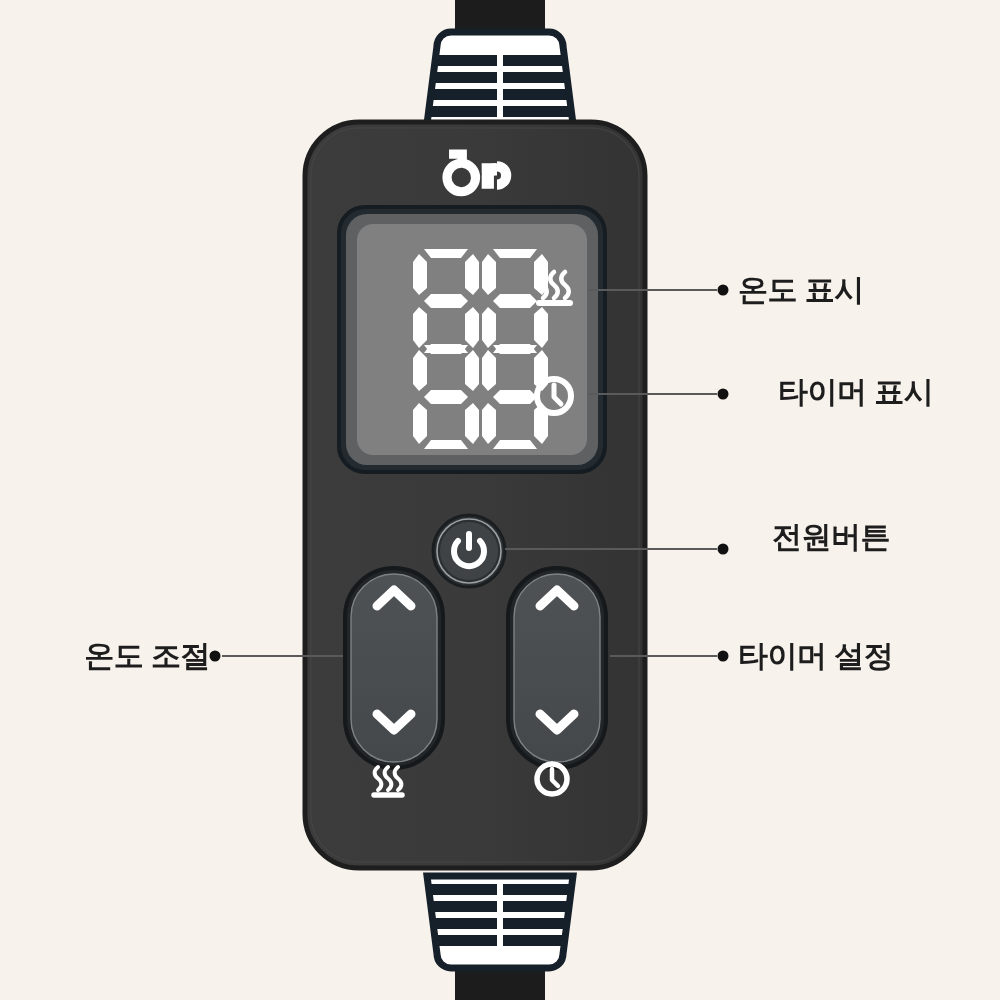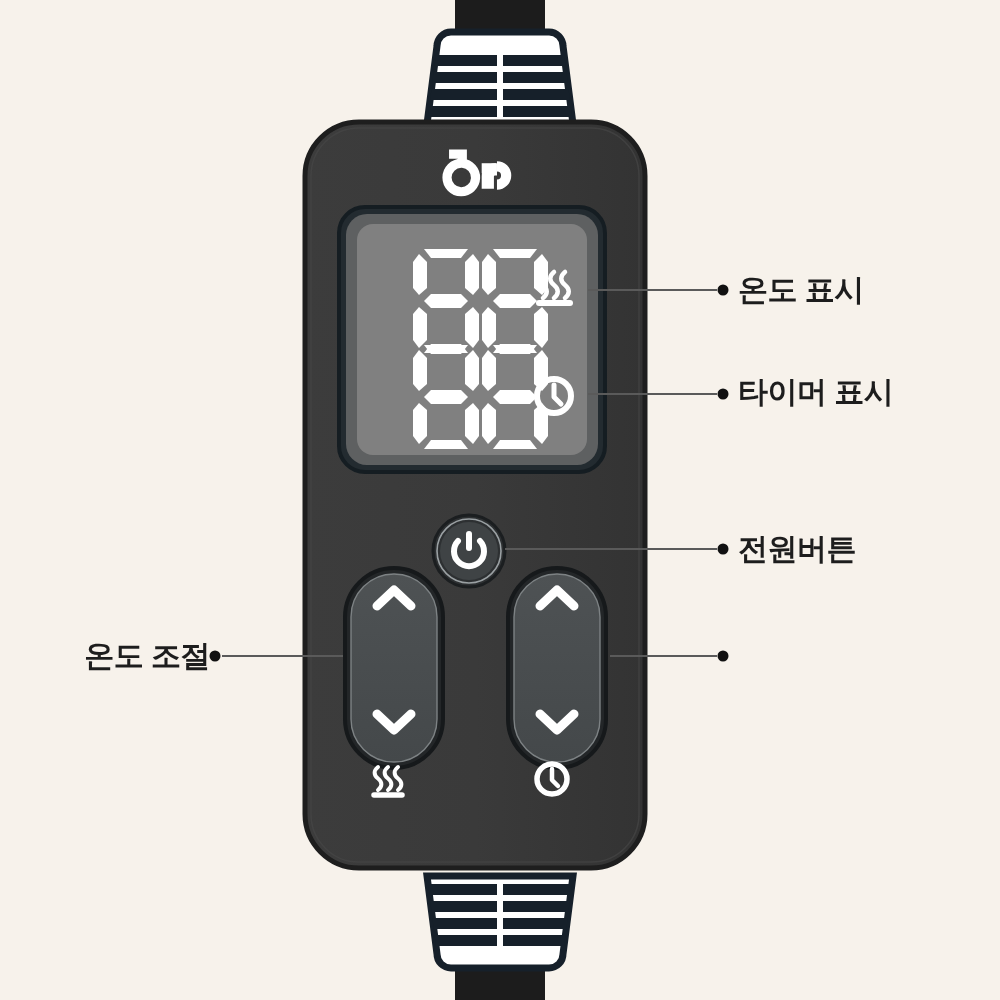--- a/index.html
+++ b/index.html
@@ -29,22 +29,22 @@
     font-size: 30px;
     font-weight: 700;
     color: #1d1d1d;
     letter-spacing: -0.5px;
     white-space: nowrap;
     line-height: 1;
   }
   .label-right { left: 738px; }
   .label-left  { right: 790px; text-align: center; }
   #label-temp-display  { top: 275px; }
-  #label-timer-display { top: 377px; }
-  #label-power-button  { top: 534px; }
+  #label-timer-display { top: 377px; margin-left: 40px; }
+  #label-power-button  { top: 522px; margin-left: 34px; }
   #label-timer-set     { top: 641px; }
   #label-temp-control  { top: 641px; }
 </style>
 </head>
 <body>
 
 <div id="stage">
 
   <svg id="art" viewBox="0 0 1000 1000" width="1000" height="1000">
 
@@ -240,16 +240,17 @@
     </g>
 
   </svg>
 
   <div class="label label-right" id="label-temp-display">온도 표시</div>
 
   <div class="label label-right" id="label-timer-display">타이머 표시</div>
 
   <div class="label label-right" id="label-power-button">전원버튼</div>
 
+  <div class="label label-right" id="label-timer-set">타이머 설정</div>
 
   <div class="label label-left" id="label-temp-control">온도 조절</div>
 
 </div>
 
 </body></html>

